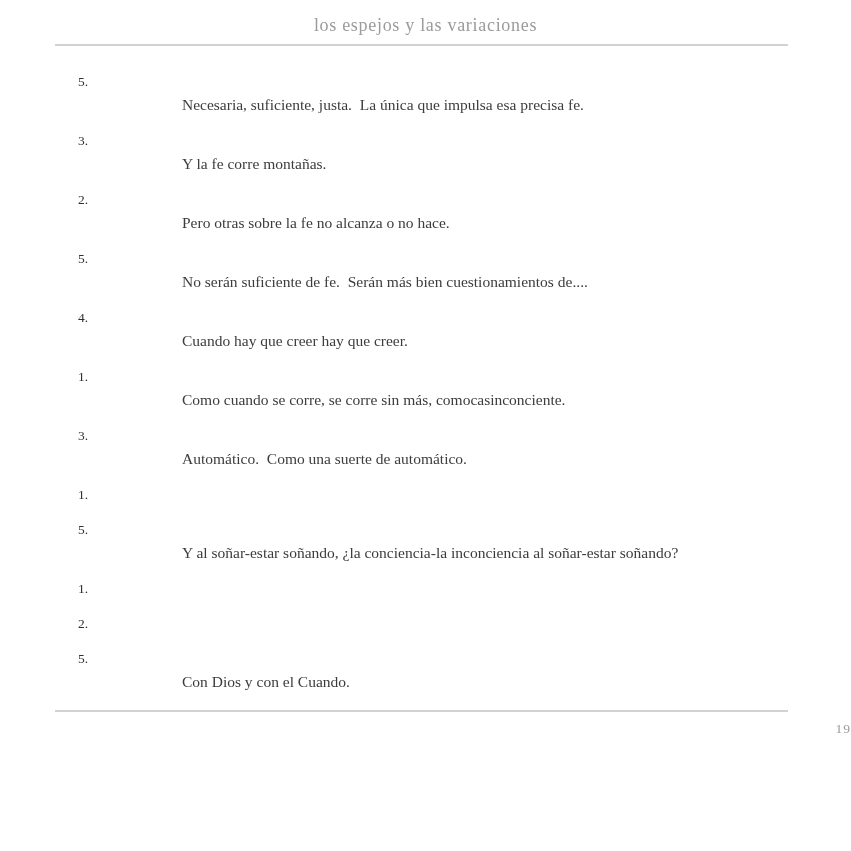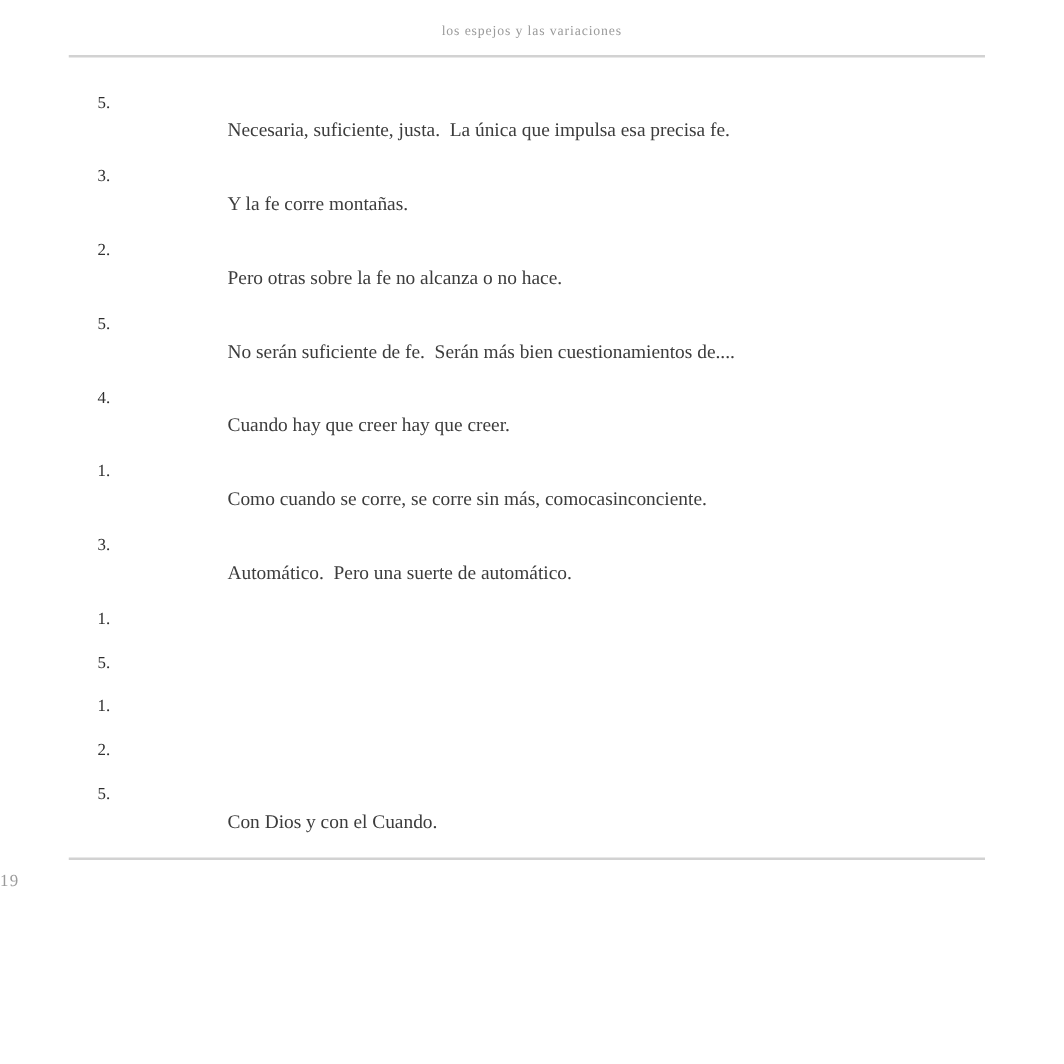--- a/index.html
+++ b/index.html
@@ -11,21 +11,21 @@
     position: relative;
     width: 851px;
     height: 851px;
     background: #ffffff;
     font-family: "Liberation Serif", serif;
     overflow: hidden;
   }
   .running-header {
     padding-top: 17px;
     text-align: center;
-    font-size: 11px;
+    font-size: 18px;
     line-height: 17px;
     color: #9b9b9b;
     letter-spacing: 0.7px;
   }
   .rule {
     height: 2px;
     background: #d2d2d2;
     margin-left: 55px;
     width: 733px;
     border: none;
@@ -51,21 +51,21 @@
     margin-top: 5px;
     width: 650px;
     font-size: 15.5px;
     line-height: 19px;
     color: #3c3c3c;
     white-space: pre-wrap;
     font-family: Liberation Serif, serif;
   }
   .page-number {
     padding-top: 8px;
-    text-align: left;
+    text-align: right;
     font-size: 13.5px;
     line-height: 17px;
     color: #9b9b9b;
     letter-spacing: 1px;
   }
 </style>
 </head>
 <body>
 
 <div class="page">
@@ -101,29 +101,30 @@
       <div class="item-text">Cuando hay que creer hay que creer.</div>
     </div>
 
     <div class="item">
       <div class="item-num">1.</div>
       <div class="item-text">Como cuando se corre, se corre sin más, comocasinconciente.</div>
     </div>
 
     <div class="item">
       <div class="item-num">3.</div>
-      <div class="item-text">Automático.  Pero una suerte de automático.</div>
+      <div class="item-text">Automático.  Como una suerte de automático.</div>
     </div>
 
     <div class="item">
       <div class="item-num">1.</div>
     </div>
 
     <div class="item">
       <div class="item-num">5.</div>
+      <div class="item-text">Y al soñar-estar soñando, ¿la conciencia-la inconciencia al soñar-estar soñando?</div>
     </div>
 
     <div class="item">
       <div class="item-num">1.</div>
     </div>
 
     <div class="item">
       <div class="item-num">2.</div>
     </div>
 

